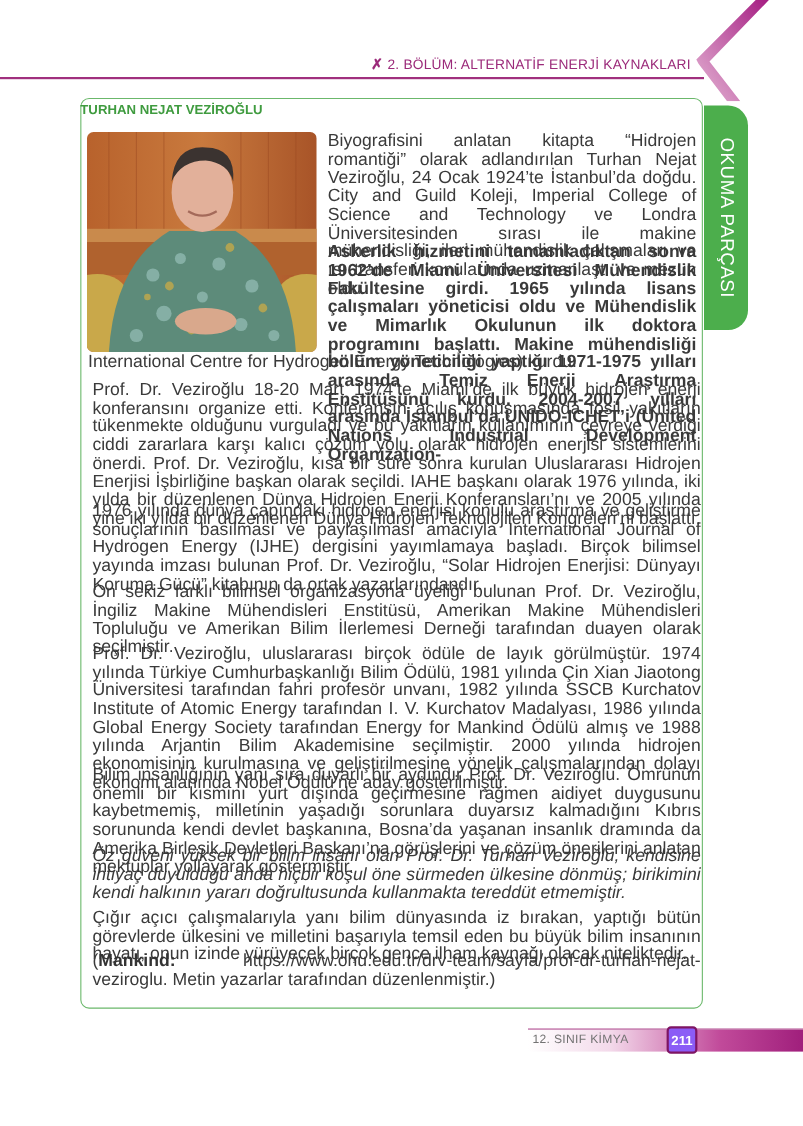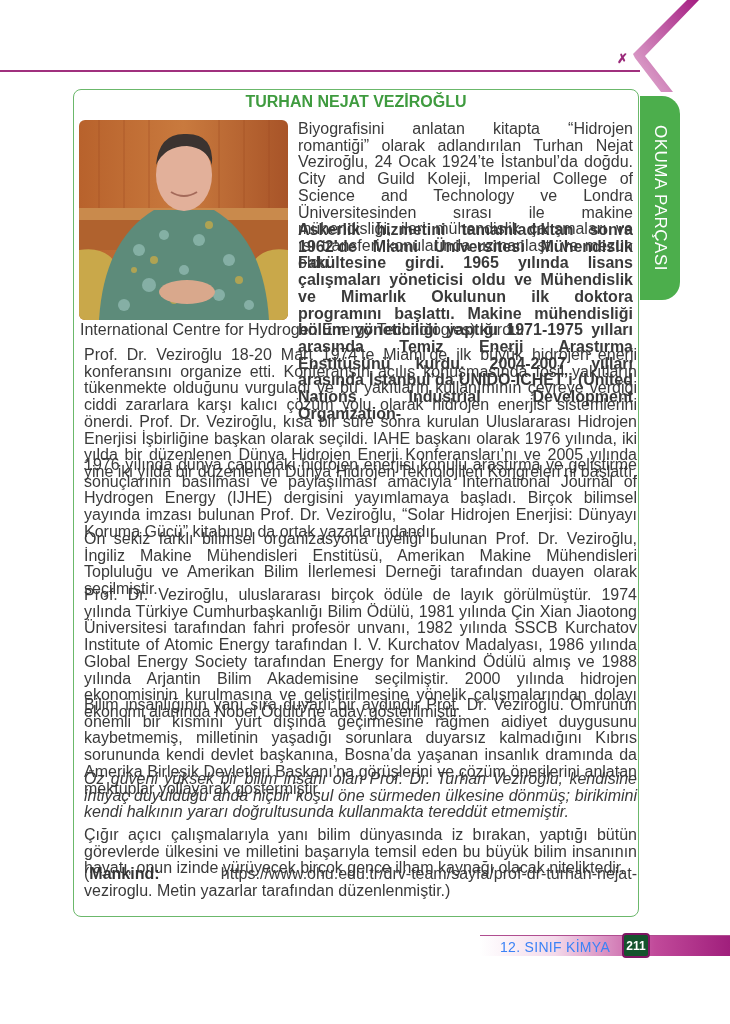--- a/index.html
+++ b/index.html
@@ -31,22 +31,22 @@
   }
   .side-tab span {
     writing-mode:vertical-rl; color:#ffffff; font-size:17px; letter-spacing:0.5px;
   }
   
   .frame {
     position:absolute; left:73px; top:89px; width:566px; height:828px;
     border:1.5px solid #6bb86b; border-radius:8px; box-sizing:border-box;
   }
   .title {
-    position:absolute; left:73px; top:93px; width:566px; text-align:center;
-    font-size:16px; font-weight:bold; color:#3f9b3f;
+    position:absolute; left:73px; top:93px; width:566px; text-align:left;
+    font-size:12px; font-weight:bold; color:#3f9b3f;
   }
   .photo {
     position:absolute; left:79px; top:120px; width:209px; height:200px;
     border-radius:6px; overflow:hidden;
   }
   .txt {
     position:absolute; font-size:16px; line-height:16.7px; color:#3a3a3a;
     text-align:justify; margin:0;
   }
   .p1 { left:298px; top:121px; width:335px; }
@@ -56,34 +56,35 @@
   b.src { font-weight:bold; color:#333; }
   
   .ftr-bar {
     position:absolute; left:480px; top:936px; width:250px; height:20px;
     background:linear-gradient(90deg, rgba(255,255,255,0) 0%, #f3d9ea 30%, #c14a9a 70%, #a01f7c 100%);
   }
   .ftr-line {
     position:absolute; left:480px; top:935px; width:250px; height:1px; background:#b04d90;
   }
   .ftr-text {
-    position:absolute; left:500px; top:939px; font-size:14px; color:#3b82f6; letter-spacing:0.3px;
+    position:absolute; left:484px; top:939px; font-size:11px; color:#737373; letter-spacing:0.3px;
   }
   .page-num {
     position:absolute; left:606px; top:933px; width:28px; height:25px;
-    background:#14532d; border:2px solid #7e1563; border-radius:4px; box-sizing:border-box;
-    color:#ffffff; font-weight:bold; font-size:12px; display:flex; align-items:center; justify-content:center;margin-left:16px;
+    background:#8b5cf6; border:2px solid #7e1563; border-radius:4px; box-sizing:border-box;
+    color:#ffffff; font-weight:bold; font-size:12px; display:flex; align-items:center; justify-content:center;
   }
 </style>
 </head>
 <body>
 
 <div class="hdr-line"></div>
 <div class="hdr-title">
   <span class="mark">✗</span>
+  <span>2. BÖLÜM: ALTERNATİF ENERJİ KAYNAKLARI</span>
 </div>
 <svg class="chevron" viewBox="0 0 80 92">
   <defs>
     <linearGradient id="cg" x1="0" y1="1" x2="1" y2="0">
       <stop offset="0" stop-color="#e4b4d4"></stop>
       <stop offset="1" stop-color="#a51d82"></stop>
     </linearGradient>
   </defs>
   <polygon points="62,0 74,0 20,56 48,92 36,92 10,58 8,54" fill="url(#cg)"></polygon>
 </svg>

